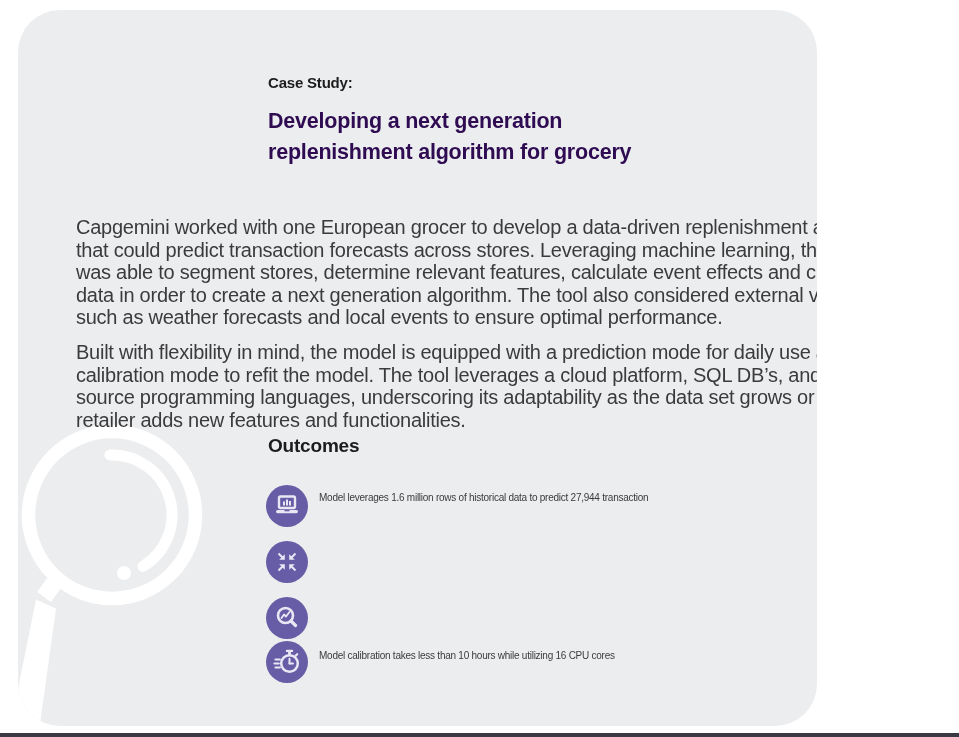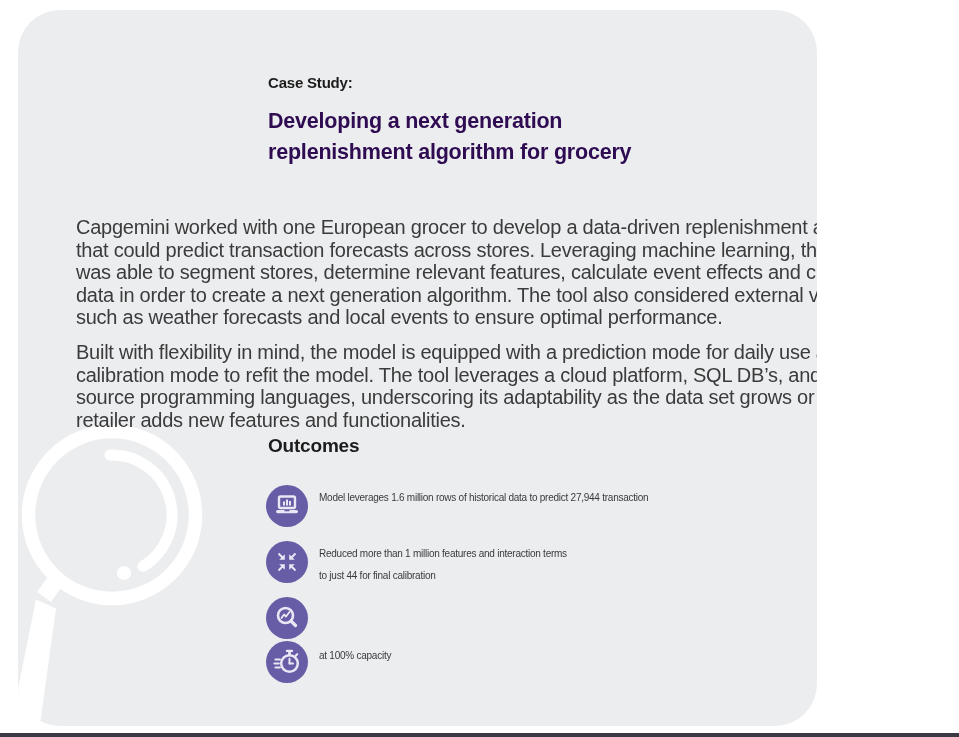--- a/index.html
+++ b/index.html
@@ -77,24 +77,20 @@
       <svg viewBox="0 0 42 42">
         <circle cx="21" cy="21" r="21" fill="#675CA6"></circle>
         <g fill="#EAE7F5">
           <path d="M18.8 18.8 L18.8 13.2 L16.7 15.3 L13.2 11.8 L11.8 13.2 L15.3 16.7 L13.2 18.8 Z"></path>
           <path d="M18.8 18.8 L18.8 13.2 L16.7 15.3 L13.2 11.8 L11.8 13.2 L15.3 16.7 L13.2 18.8 Z" transform="translate(42 0) scale(-1 1)"></path>
           <path d="M18.8 18.8 L18.8 13.2 L16.7 15.3 L13.2 11.8 L11.8 13.2 L15.3 16.7 L13.2 18.8 Z" transform="translate(0 42) scale(1 -1)"></path>
           <path d="M18.8 18.8 L18.8 13.2 L16.7 15.3 L13.2 11.8 L11.8 13.2 L15.3 16.7 L13.2 18.8 Z" transform="translate(42 42) scale(-1 -1)"></path>
         </g>
       </svg>
     </div>
-    <div class="otext" style="top:533px">
-      <div>Reduced more than 1 million features and interaction terms</div>
-      <div>to just 44 for final calibration</div>
-    </div>
 
     <div class="oicon" style="top:587px">
       <svg viewBox="0 0 42 42">
         <circle cx="21" cy="21" r="21" fill="#675CA6"></circle>
         <circle cx="19.5" cy="18.5" r="7.5" fill="none" stroke="#EAE7F5" stroke-width="2.6"></circle>
         <line x1="25" y1="24" x2="29.5" y2="28.5" stroke="#EAE7F5" stroke-width="3.2" stroke-linecap="round"></line>
         <polyline points="15.5,21 18,17.5 20,19.5 23.5,15" fill="none" stroke="#EAE7F5" stroke-width="1.8" stroke-linecap="round" stroke-linejoin="round"></polyline>
       </svg>
     </div>
 
@@ -108,19 +104,19 @@
           <path d="M23.5 13.8 V11" stroke-width="2.8"></path>
           <path d="M21 9.9 H26" stroke-width="2.4"></path>
           <path d="M29.4 15 L31.2 13.2" stroke-width="2.2"></path>
           <path d="M9.5 18.5 H13.8" stroke-width="2.2"></path>
           <path d="M8.5 22.5 H12.8" stroke-width="2.2"></path>
           <path d="M9.5 26.5 H13.8" stroke-width="2.2"></path>
         </g>
       </svg>
     </div>
     <div class="otext" style="top:635px">
-      <div>at 100% capacity</div>
+      <div>Model calibration takes less than 10 hours while utilizing 16 CPU cores</div>
     </div>
 
   </div>
 
   <div class="bottom-bar"></div>
 </div>
 
 </body></html>

